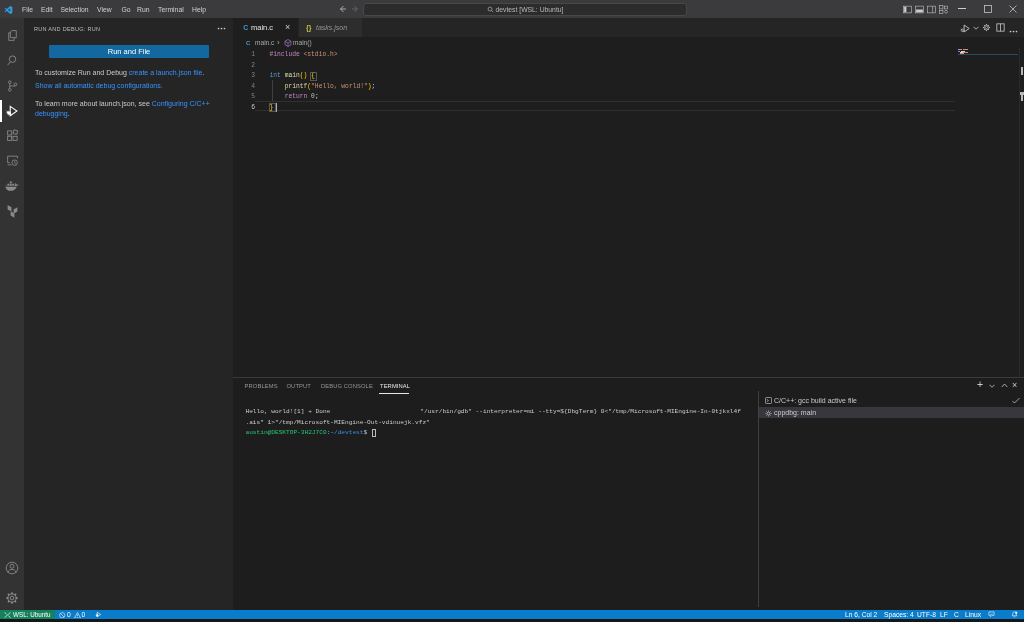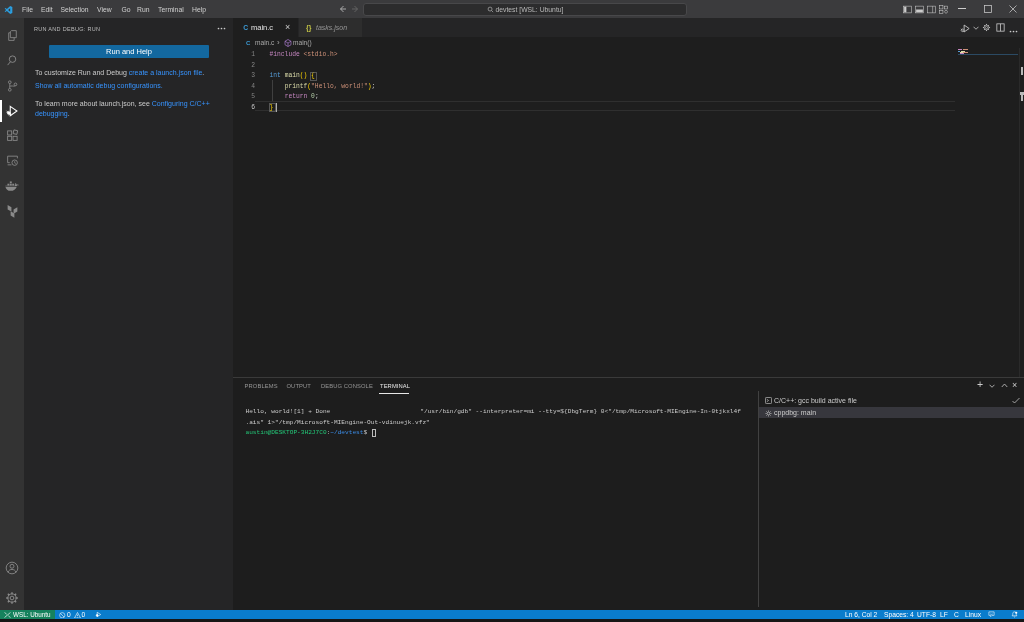--- a/index.html
+++ b/index.html
@@ -178,21 +178,21 @@
 
 <div class="abs" id="sidebar">
   <div class="abs" style="left:10px;top:8px;font-size:5.5px;color:#bbbbbb;letter-spacing:.3px">RUN AND DEBUG: RUN</div>
   <svg class="abs" style="left:193px;top:9px" width="9" height="3" viewBox="0 0 18 6">
         <g fill="#cccccc">
           <circle cx="3" cy="3" r="1.7"></circle>
           <circle cx="9" cy="3" r="1.7"></circle>
           <circle cx="15" cy="3" r="1.7"></circle>
         </g>
       </svg>
-  <div id="runbtn">Run and Help</div>
+  <div id="runbtn">Run and File</div>
   <div class="sbtxt" style="left:11px;top:50.5px">To customize Run and Debug <span class="lnk">create a launch.json file</span>.</div>
   <div class="sbtxt" style="left:11px;top:64.3px"><span class="lnk">Show all automatic debug configurations.</span></div>
   <div class="sbtxt" style="left:11px;top:81.8px">To learn more about launch.json, see <span class="lnk">Configuring C/C++</span></div>
   <div class="sbtxt" style="left:11px;top:91.6px"><span class="lnk">debugging</span>.</div>
 </div>
 
 <div class="abs" id="tabbar">
   <div id="tab1">
     <svg class="abs" style="left:9px;top:5px" width="9" height="9" viewBox="0 0 16 16">
           <text x="2" y="12" font-family="Liberation Sans" font-size="12" font-weight="bold" fill="#3c9cd7">C</text>

